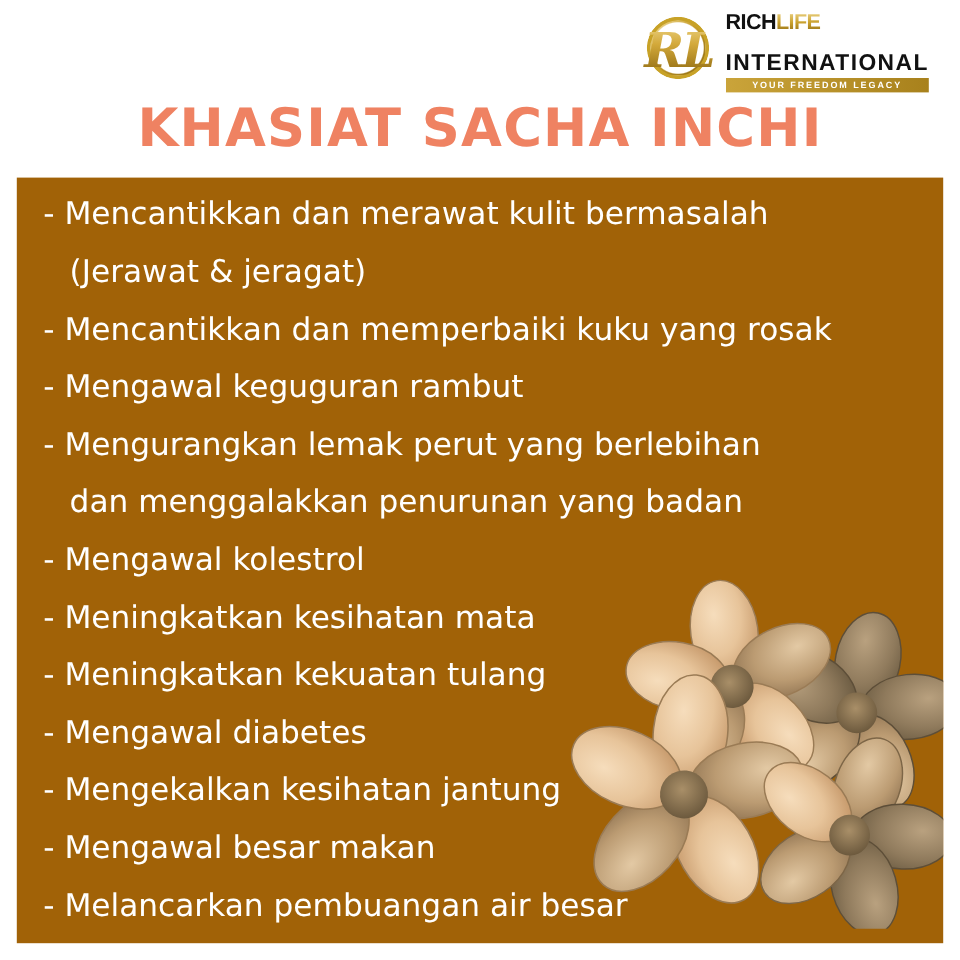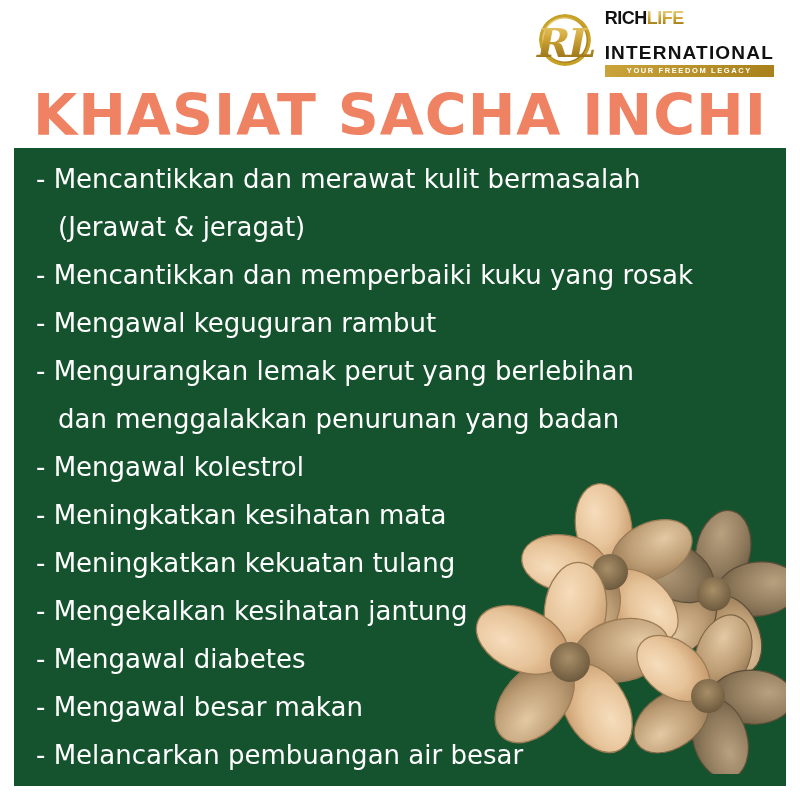--- a/index.html
+++ b/index.html
@@ -111,34 +111,34 @@
 
   
   .title {
     position: absolute;
     top: 82px;
     left: 0;
     width: 800px;
     text-align: center;
     font-family: "DejaVu Sans", sans-serif;
     font-weight: bold;
-    font-size: 57px;
+    font-size: 44px;
     letter-spacing: 1px;
     color: #ef8262;
     white-space: nowrap;
   }
 
   
   .panel {
     position: absolute;
     left: 14px;
     top: 148px;
     width: 772px;
     height: 638px;
-    background: #14532d;
+    background: #a16207;
     overflow: hidden;
   }
 
   .list {
     position: absolute;
     left: 22px;
     top: 18px;
     right: 18px;
     z-index: 3;
   }
@@ -254,19 +254,19 @@
     <div class="list">
         <div class="item">- Mencantikkan dan merawat kulit bermasalah</div>
         <div class="item cont">(Jerawat &amp; jeragat)</div>
         <div class="item">- Mencantikkan dan memperbaiki kuku yang rosak</div>
         <div class="item">- Mengawal keguguran rambut</div>
         <div class="item">- Mengurangkan lemak perut yang berlebihan</div>
         <div class="item cont">dan menggalakkan penurunan yang badan</div>
         <div class="item">- Mengawal kolestrol</div>
         <div class="item">- Meningkatkan kesihatan mata</div>
         <div class="item">- Meningkatkan kekuatan tulang</div>
+        <div class="item">- Mengawal diabetes</div>
         <div class="item">- Mengekalkan kesihatan jantung</div>
-        <div class="item">- Mengawal diabetes</div>
         <div class="item">- Mengawal besar makan</div>
         <div class="item">- Melancarkan pembuangan air besar</div>
       </div>
   </div>
 </div>
 
 </body></html>

